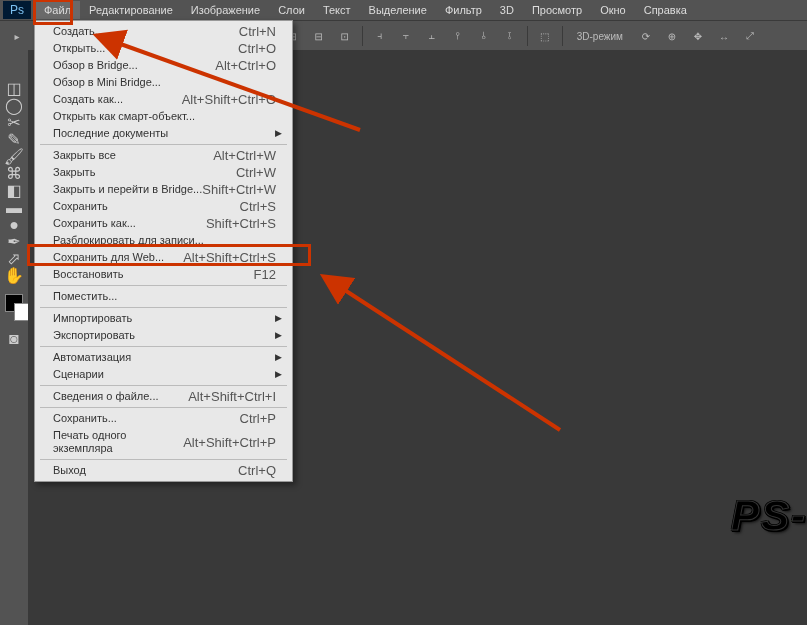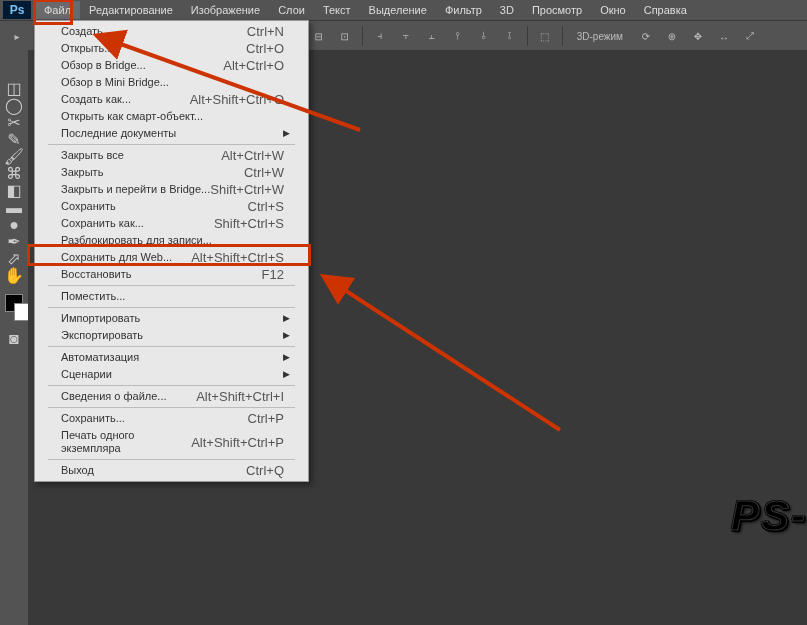--- a/index.html
+++ b/index.html
@@ -22,21 +22,21 @@
     color: #ddd;
     font-size: 11px;
     user-select: none;
     padding-left: 3px;
   }
   .ps-logo {
     width: 28px;
     height: 18px;
     background: #001a33;
     color: #7cc0f0;
-    font-weight: bold;
+    font-weight: normal;
     font-size: 12px;
     display: flex;
     align-items: center;
     justify-content: center;
     margin-right: 4px;
   }
   .menu-item {
     padding: 3px 9px;
     cursor: default;
   }
@@ -125,21 +125,21 @@
   .dropdown-menu {
     position: absolute;
     top: 20px;
     left: 34px;
     width: 249px;
     background: #e8e8e8;
     border: 1px solid #999;
     box-shadow: 3px 3px 6px rgba(0,0,0,0.4);
     font-size: 11px;
     color: #333;
-    padding: 2px 12px;
+    padding: 2px 4px;
     z-index: 100;
   }
   .menu-row {
     display: flex;
     justify-content: space-between;
     align-items: center;
     padding: 2px 12px 2px 14px;
     cursor: default;
     line-height: 13px;
     position: relative;

